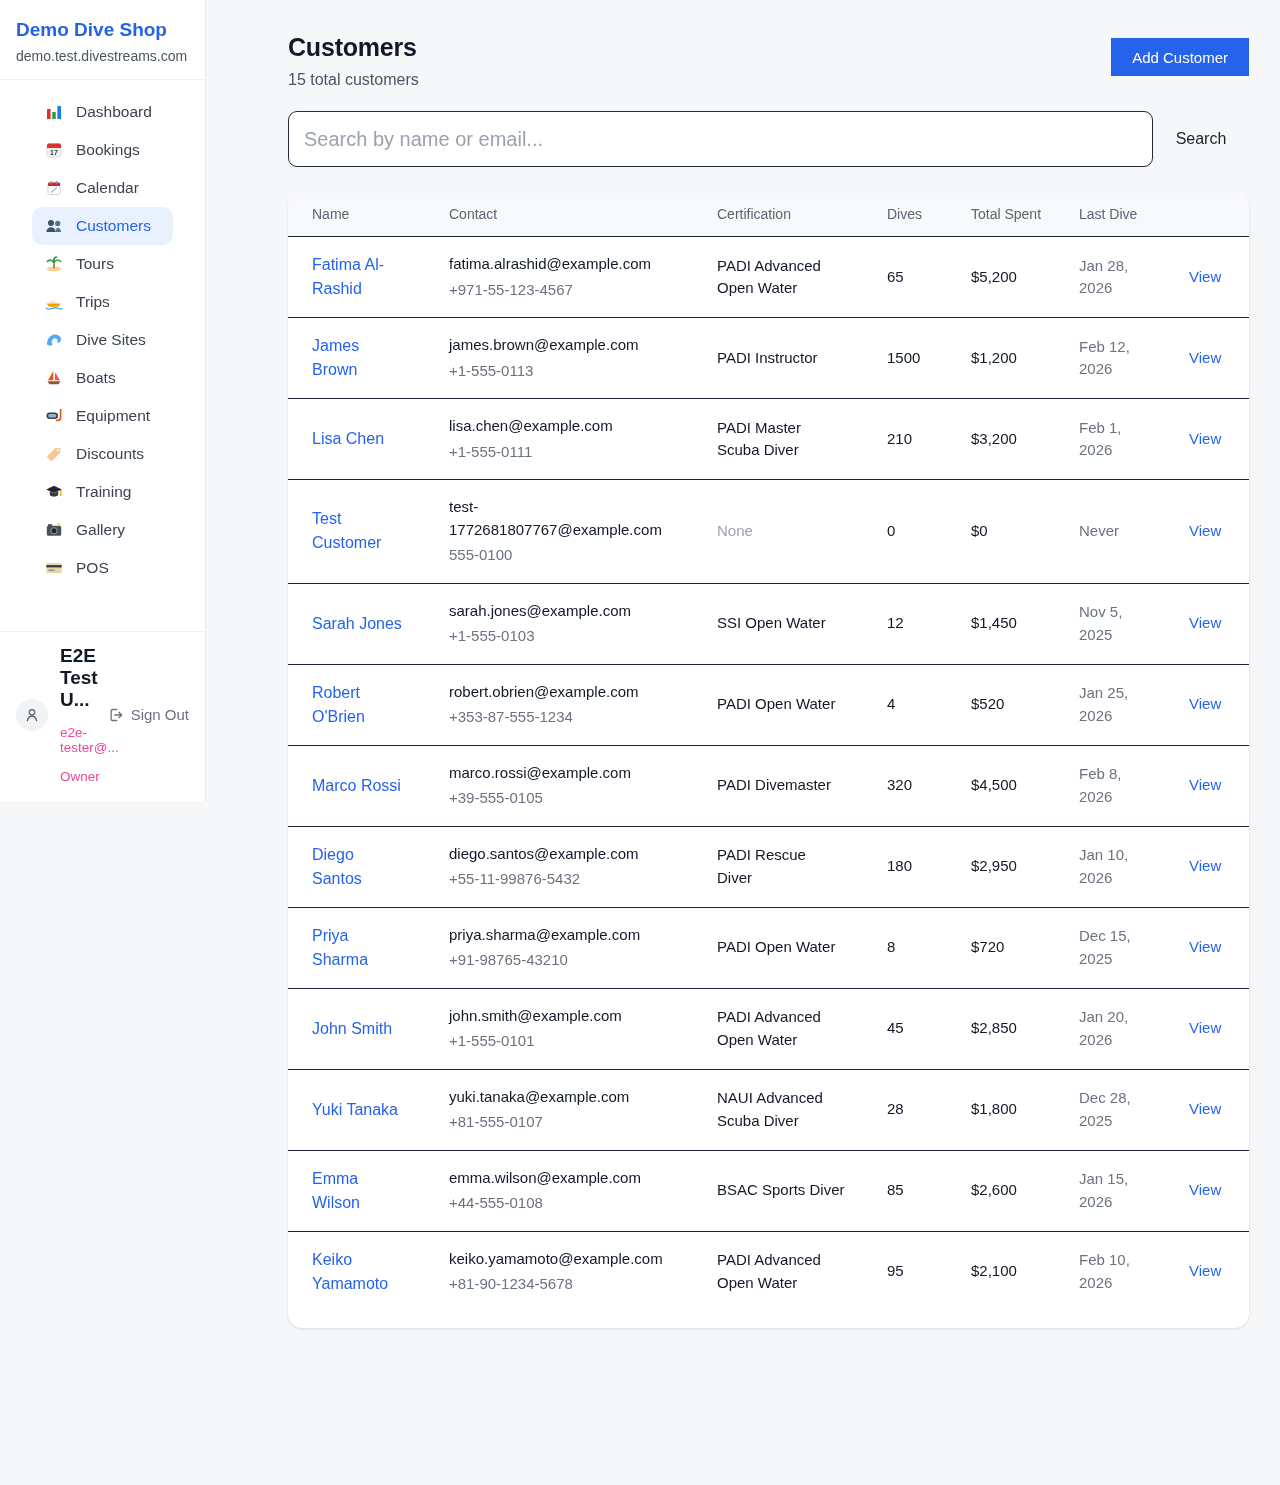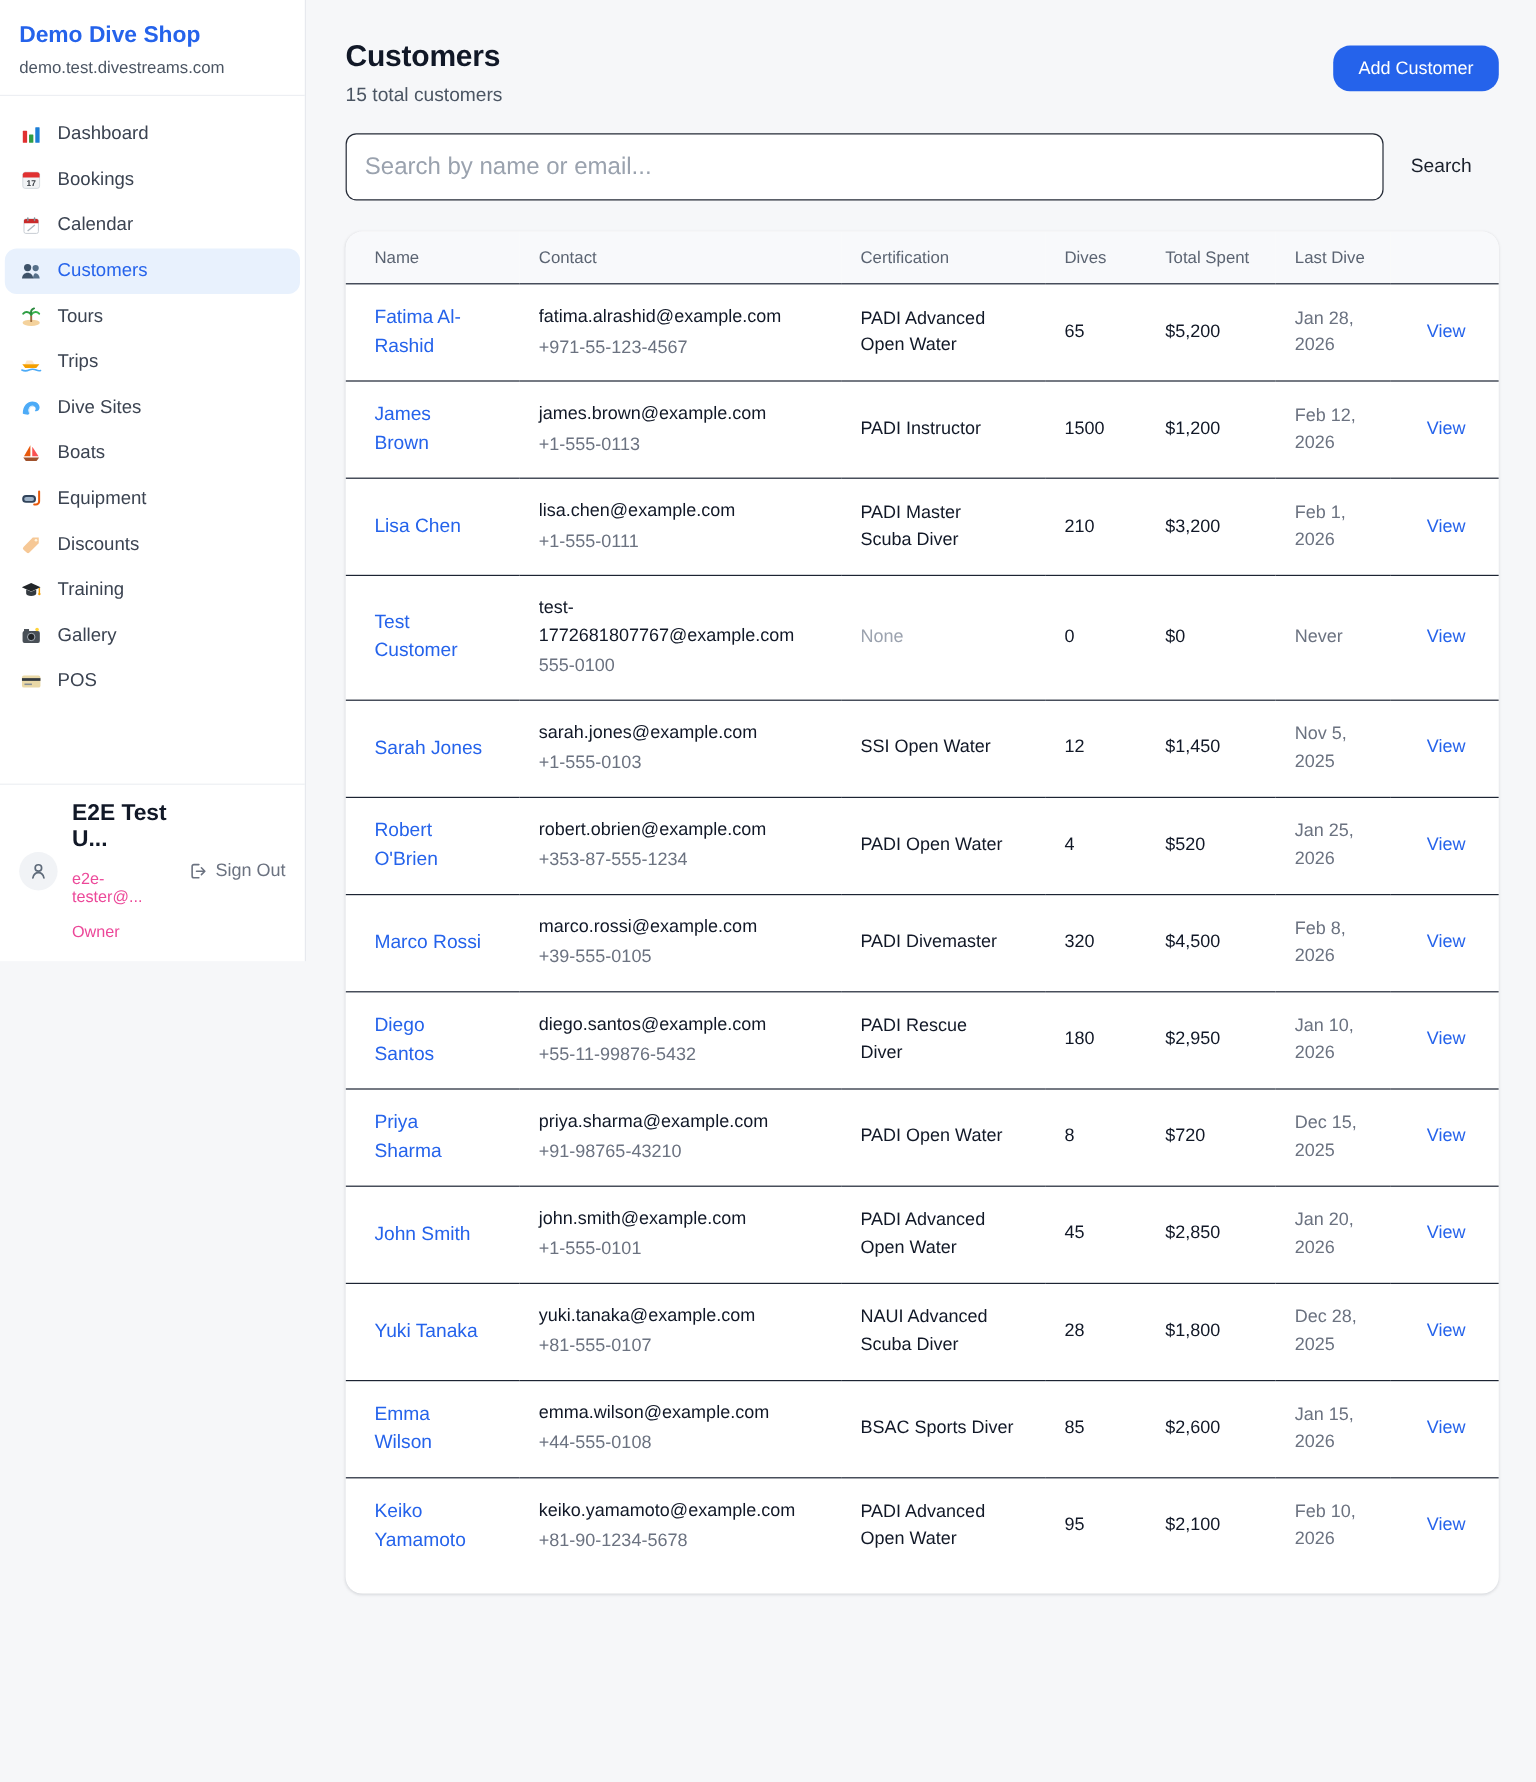--- a/index.html
+++ b/index.html
@@ -7,28 +7,28 @@
   body {
     font-family: "Liberation Sans", sans-serif;
     background:#f6f7f9;
     width:1280px;
   }
   .app { position:relative; width:1280px; min-height:1485px; overflow:hidden; }
 
   
   .sidebar {
     position:absolute; top:0; left:0;
-    width:255px; height:801px;
+    width:206px; height:801px;
     background:#ffffff;
     border-right:1px solid #e7e9ee;
   }
   .side-header { padding:19px 16px 15px; border-bottom:1px solid #edeff3; }
   .shop-title { color:#2563eb; font-size:19px; font-weight:bold; cursor:pointer; }
   .shop-domain { margin-top:7px; color:#4b5563; font-size:14px; }
-  .side-nav { padding:13px 4px; }
+  .side-nav { padding:13px 32px; }
   .nav-item {
     display:flex; align-items:center; gap:13px;
     padding:10px 13px; border-radius:10px;
     font-size:15.5px; color:#3b4351; cursor:pointer;
   }
   .nav-item.active { background:#e8f1fd; color:#2563eb; }
   .nav-icon { width:18px; height:18px; flex:none; }
   .side-user {
     position:absolute; left:0; right:0; bottom:0;
     border-top:1px solid #edeff3;
@@ -51,21 +51,21 @@
     flex:none;
   }
   .sign-out svg { width:16px; height:16px; }
 
   
   .main { margin-left:255px; padding:33px 31px 28px 33px; }
   .page-head { display:flex; justify-content:space-between; align-items:flex-start; }
   .page-title { margin:0; font-size:25px; font-weight:bold; color:#111827; letter-spacing:-0.2px; }
   .subtitle { margin-top:9px; font-size:16px; color:#4b5563; }
   .add-btn {
-    background:#2563eb; color:#fff; border:none; border-radius:14px;
+    background:#2563eb; color:#fff; border:none; border-radius:0;
     font-size:15px; padding:0 21px; height:38px; margin-top:5px;
     font-family:inherit; cursor:pointer;
   }
   .search-row { display:flex; align-items:center; margin-top:22px; }
   .search-input {
     flex:1; height:56px; background:#fff;
     border:1px solid #252b37; border-radius:9px;
     padding:0 15px; font-size:20px; font-family:inherit; color:#111827;
   }
   .search-input::placeholder { color:#9aa2ae; }

